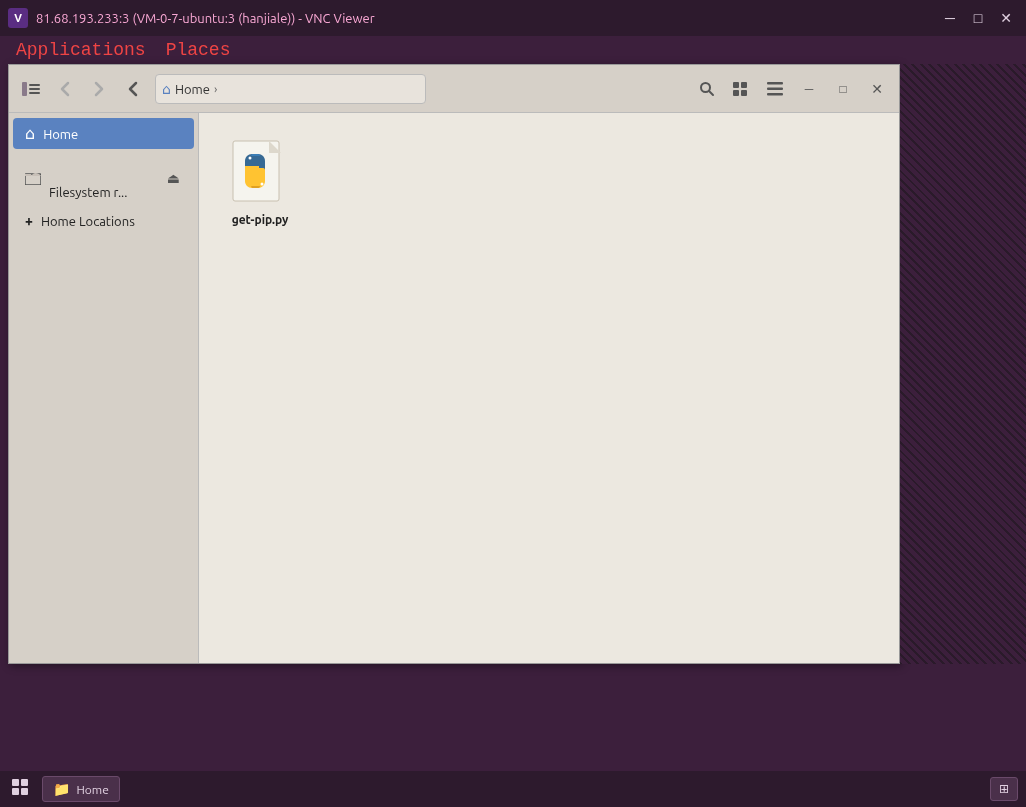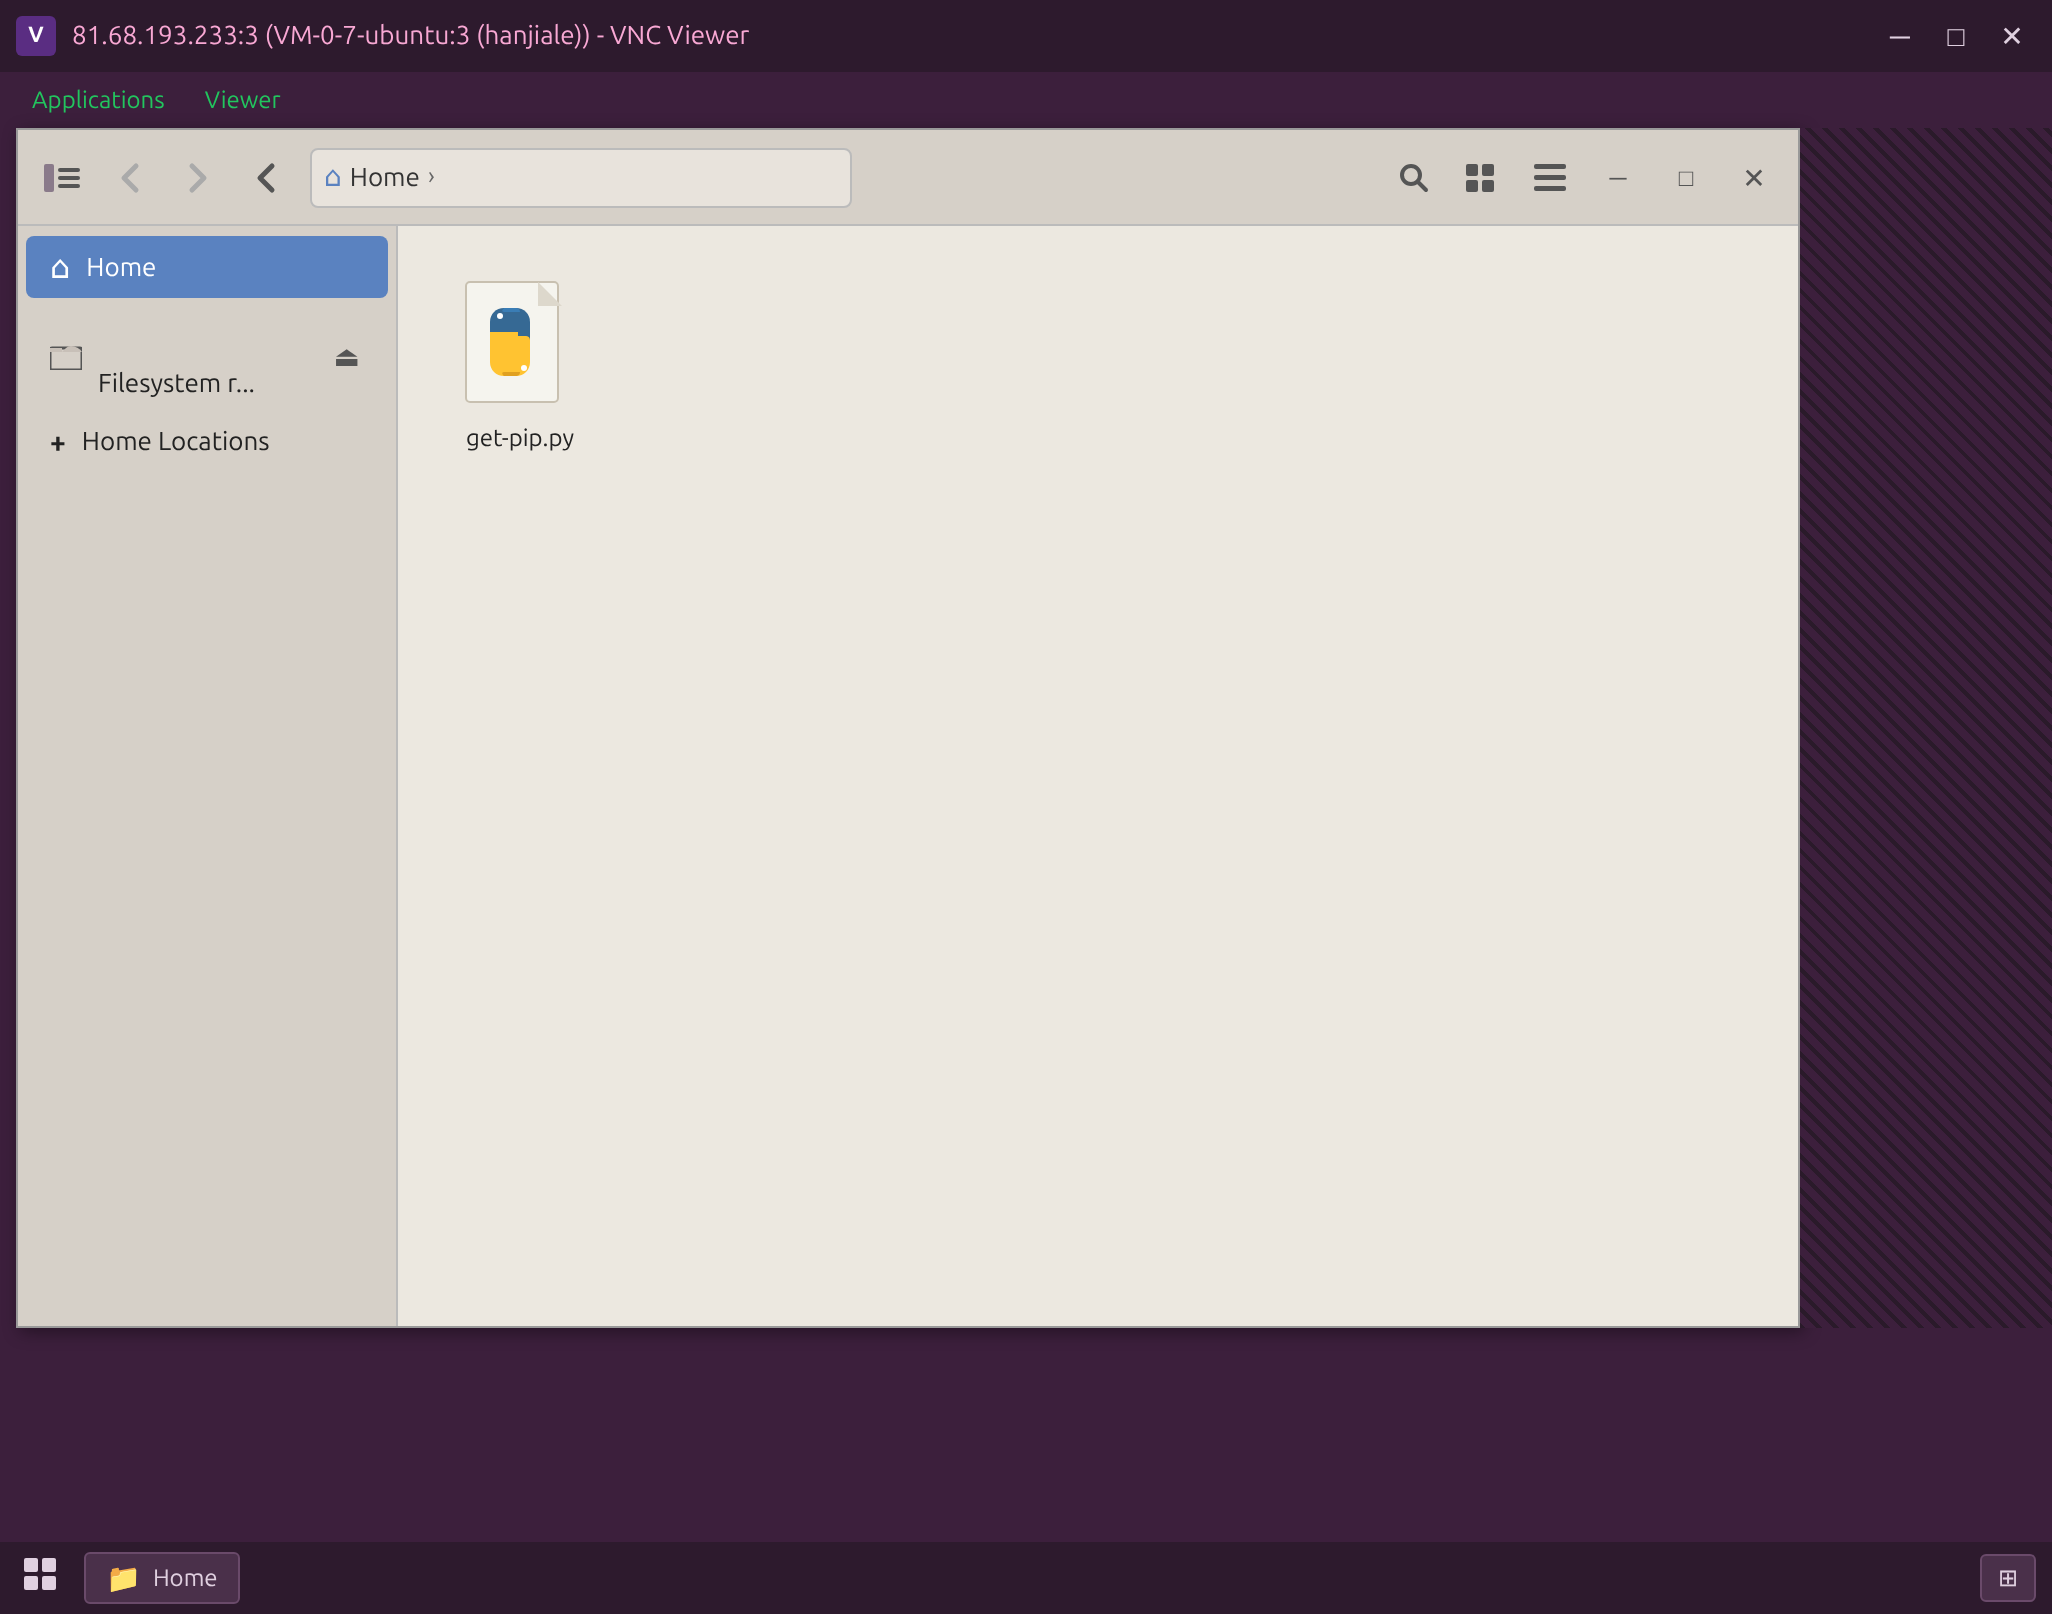--- a/index.html
+++ b/index.html
@@ -61,25 +61,26 @@
     
     .menubar {
       height: 28px;
       background: #3c1f3c;
       display: flex;
       align-items: center;
       padding: 0 8px;
       gap: 4px;
     }
     .menubar-item {
-      color: #22c55e;
+      color: #ef4444;
       padding: 2px 8px;
       border-radius: 3px;
       cursor: pointer;
-      font-size: 12px;
+      font-size: 18px;
+      font-family: Liberation Mono, monospace;
     }
 
     
     .fm-window {
       position: absolute;
       top: 64px;
       left: 8px;
       width: 892px;
       height: 600px;
       background: #e8e3dc;
@@ -235,20 +236,21 @@
       align-items: center;
       justify-content: center;
     }
     .file-label {
       font-size: 12px;
       color: #222;
       text-align: center;
       margin-top: 4px;
       word-break: break-word;
       max-width: 88px;
+      font-weight: bold;
     }
 
     
     .taskbar {
       position: absolute;
       bottom: 0;
       left: 0;
       right: 0;
       height: 36px;
       background: #2d1a2d;
@@ -324,21 +326,21 @@
   <span class="titlebar-title">81.68.193.233:3 (VM-0-7-ubuntu:3 (hanjiale)) - VNC Viewer</span>
   <div class="titlebar-controls">
     <button class="titlebar-btn">─</button>
     <button class="titlebar-btn">□</button>
     <button class="titlebar-btn close">✕</button>
   </div>
 </div>
 
 <div class="menubar">
   <span class="menubar-item">Applications</span>
-  <span class="menubar-item">Viewer</span>
+  <span class="menubar-item">Places</span>
 </div>
 
 <div class="fm-window">
 
   <div class="fm-toolbar">
     <button class="fm-toolbar-btn">
       <svg width="18" height="14" viewBox="0 0 18 14" fill="#555">
         <rect x="0" y="0" width="5" height="14" rx="1" fill="#8a7a8a"></rect>
         <rect x="7" y="2" width="11" height="2" rx="1"></rect>
         <rect x="7" y="6" width="11" height="2" rx="1"></rect>

